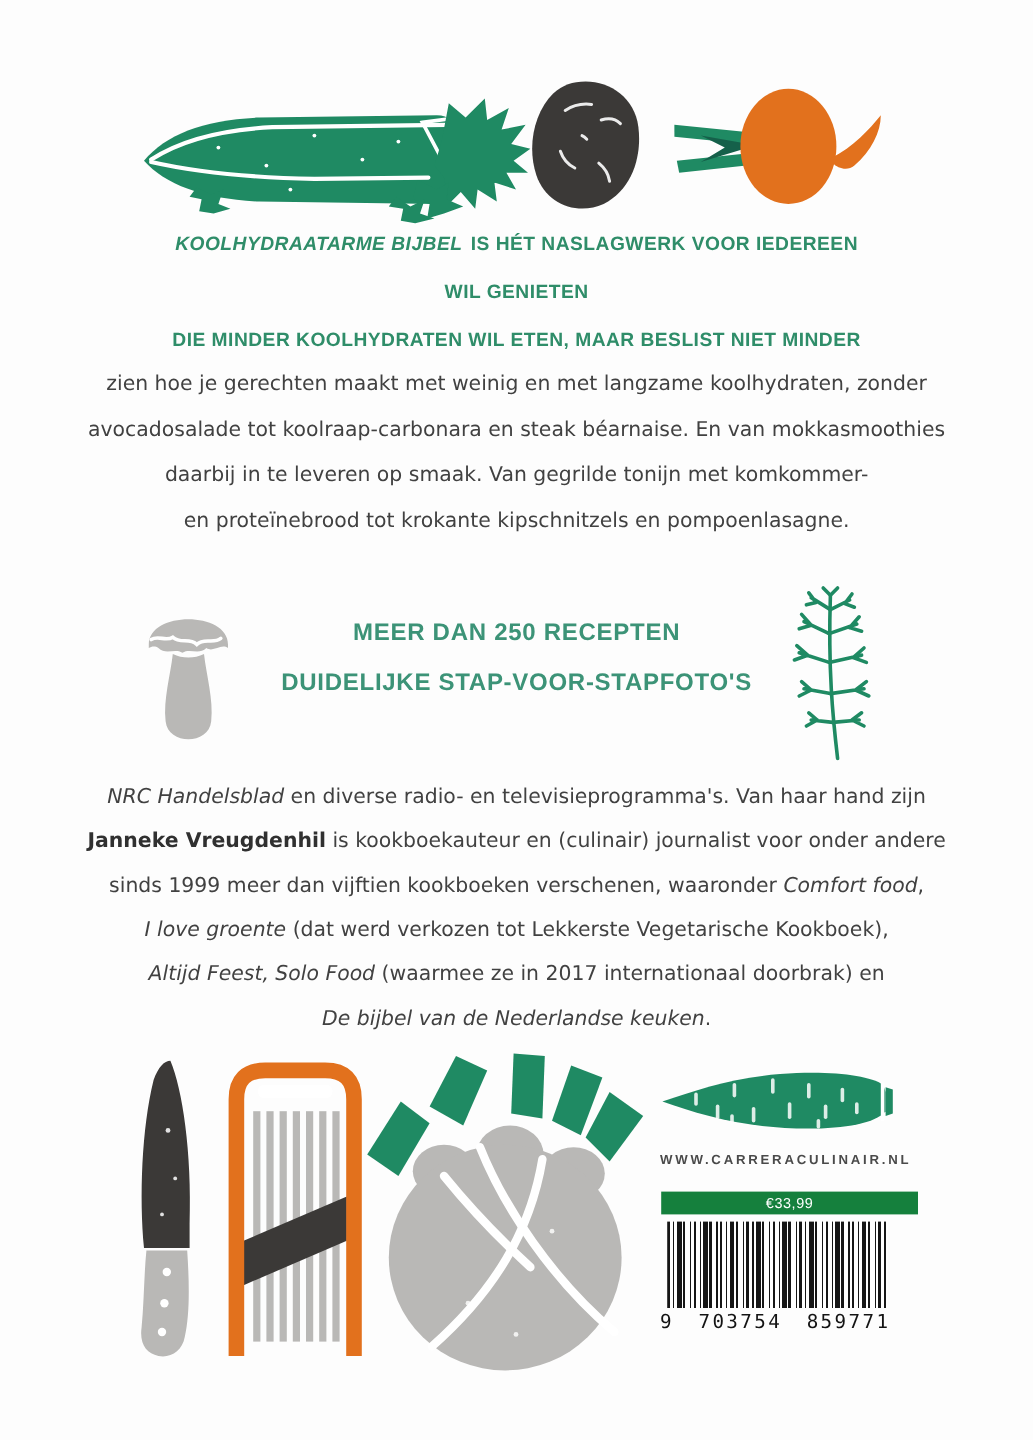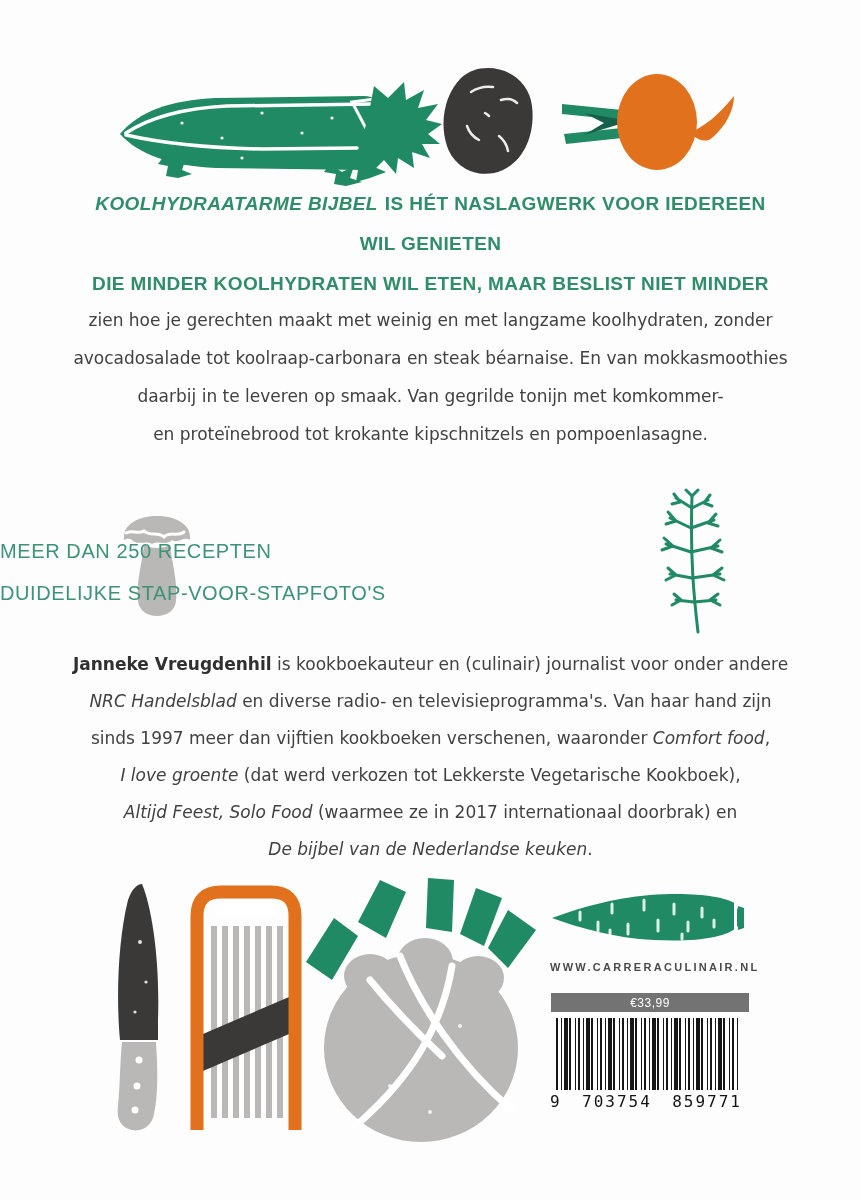--- a/index.html
+++ b/index.html
@@ -15,52 +15,52 @@
   .page{position:relative;width:861px;height:1200px;background:#fdfdfd}
   .ill{position:absolute}
   .f-green{fill:var(--green)} .f-dark{fill:var(--dark)} .f-gray{fill:var(--gray)}
   .f-orange{fill:var(--orange)} .f-dgreen{fill:#15604a} .f-white{fill:#fff}
   .s-white{stroke:#fff;fill:none;stroke-linecap:round}
   .s-orange{stroke:var(--orange);fill:none}
   .s-green{stroke:var(--green);fill:none;stroke-linecap:round}
 
   .headline{
     position:absolute;left:0;right:0;top:184px;text-align:center;
-    color:var(--text-green);font-weight:700;font-size:19px;line-height:40px;
+    color:var(--text-green);font-weight:700;font-size:16px;line-height:40px;
     letter-spacing:.4px;
   }
   .headline .it{font-style:italic;margin-right:7px}
 
   .intro{
     position:absolute;left:0;right:0;top:301px;text-align:center;
     font-size:17px;line-height:38px;color:var(--body-text);
     font-family:"DejaVu Sans", sans-serif;
   }
 
   .highlights{
-    position:absolute;left:0;right:0;top:530px;text-align:left;
-    color:var(--hi-green);font-weight:400;font-size:20px;line-height:42px;
+    position:absolute;left:0;right:0;top:506px;text-align:center;
+    color:var(--hi-green);font-weight:700;font-size:20px;line-height:42px;
     letter-spacing:.6px;
   }
 
   .author{
     position:absolute;left:0;right:0;top:646px;text-align:center;
     font-size:17px;line-height:37px;color:var(--body-text);
     font-family:"DejaVu Sans", sans-serif;
   }
   .author .b{font-weight:700;color:#303030}
   .author .i{font-style:italic}
 
   .website{
     position:absolute;left:550px;top:961px;width:194px;text-align:right;
     font-size:11px;font-weight:700;letter-spacing:2.3px;color:#4a4a4a;
   }
   .pricebar{
-    position:absolute;left:551px;top:993px;width:198px;height:19px;
-    background:#737373;display:flex;align-items:center;justify-content:center;
+    position:absolute;left:551px;top:993px;width:214px;height:19px;
+    background:#15803d;display:flex;align-items:center;justify-content:center;
   }
   .pricebar span{color:#fff;font-size:12px;letter-spacing:.5px}
   .barcode{
     position:absolute;left:556px;top:1018px;width:184px;height:72px;
     background:repeating-linear-gradient(90deg,
       #161616 0 2px,#fff 2px 5px,#161616 5px 6px,#fff 6px 8px,
       #161616 8px 12px,#fff 12px 13px,#161616 13px 15px,#fff 15px 19px,
       #161616 19px 20px,#fff 20px 22px);
   }
   .isbn{
@@ -149,23 +149,23 @@
       <path d="M49,64 L24,56 M31,58 L20,62 M31,58 L22,50"></path>
       <path d="M49,64 L76,58 M69,60 L80,64 M69,60 L78,52"></path>
       <path d="M50,90 L28,86 M34,87 L24,92 M34,87 L26,80"></path>
       <path d="M50,90 L78,86 M71,87 L82,92 M71,87 L80,80"></path>
       <path d="M52,114 L34,112 M39,112 L30,117 M39,112 L32,106"></path>
       <path d="M52,114 L74,112 M68,112 L78,117 M68,112 L76,106"></path>
     </g>
   </svg>
 
   <div class="author">
+    <div><span class="i">NRC Handelsblad</span><span> en diverse radio- en televisieprogramma's. Van haar hand zijn</span></div>
     <div><span class="b">Janneke Vreugdenhil</span><span> is kookboekauteur en (culinair) journalist voor onder andere</span></div>
-    <div><span class="i">NRC Handelsblad</span><span> en diverse radio- en televisieprogramma's. Van haar hand zijn</span></div>
-    <div><span>sinds 1997 meer dan vijftien kookboeken verschenen, waaronder </span><span class="i">Comfort food</span><span>,</span></div>
+    <div><span>sinds 1999 meer dan vijftien kookboeken verschenen, waaronder </span><span class="i">Comfort food</span><span>,</span></div>
     <div><span class="i">I love groente</span><span> (dat werd verkozen tot Lekkerste Vegetarische Kookboek),</span></div>
     <div><span class="i">Altijd Feest, Solo Food</span><span> (waarmee ze in 2017 internationaal doorbrak) en</span></div>
     <div><span class="i">De bijbel van de Nederlandse keuken</span><span>.</span></div>
   </div>
 
   <svg class="ill" style="left:102px;top:882px" width="76" height="252" viewBox="0 0 76 252">
     <path class="f-dark" d="M40,2 C50,26 58,78 56,138 L56,158 L18,158 C14,116 16,58 26,18 C30,7 35,2 40,2 Z"></path>
     <g class="f-white" opacity=".85">
       <circle cx="38" cy="60" r="2"></circle>
         <circle cx="44" cy="100" r="1.6"></circle>

